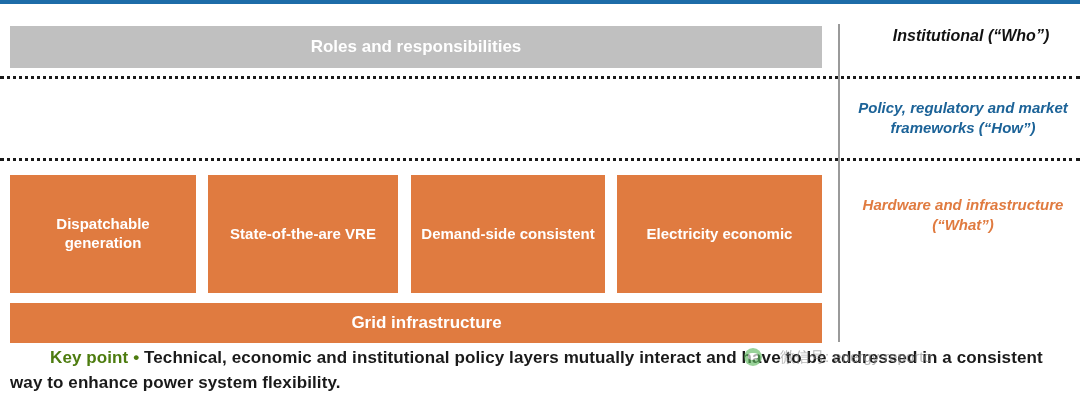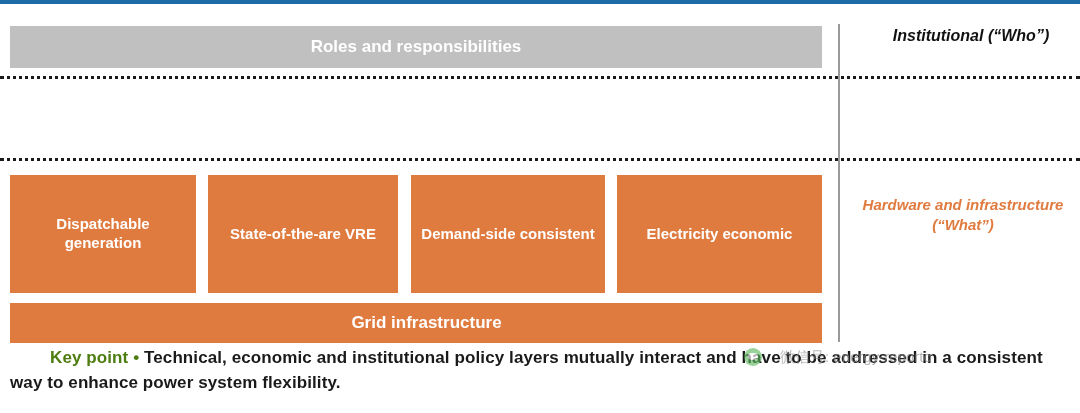--- a/index.html
+++ b/index.html
@@ -220,20 +220,21 @@
 
 
     <div class="obox b1">Dispatchable generation</div>
     <div class="obox b2">State-of-the-are VRE</div>
     <div class="obox b3">Demand-side consistent</div>
     <div class="obox b4">Electricity economic</div>
 
     <div class="band grid-band">Grid infrastructure</div>
 
     <div class="rlabel institutional">Institutional (“Who”)</div>
+    <div class="rlabel policy">Policy, regulatory and market frameworks (“How”)</div>
     <div class="rlabel hardware">Hardware and infrastructure (“What”)</div>
 
   </div>
 
   <div class="caption">
     <span class="kp">Key point • </span><span>Technical, economic and institutional policy layers mutually interact and have to be addressed in a consistent way to enhance power system flexibility.</span>
   </div>
 
   <div class="watermark">
     <span class="wm-badge"></span>

